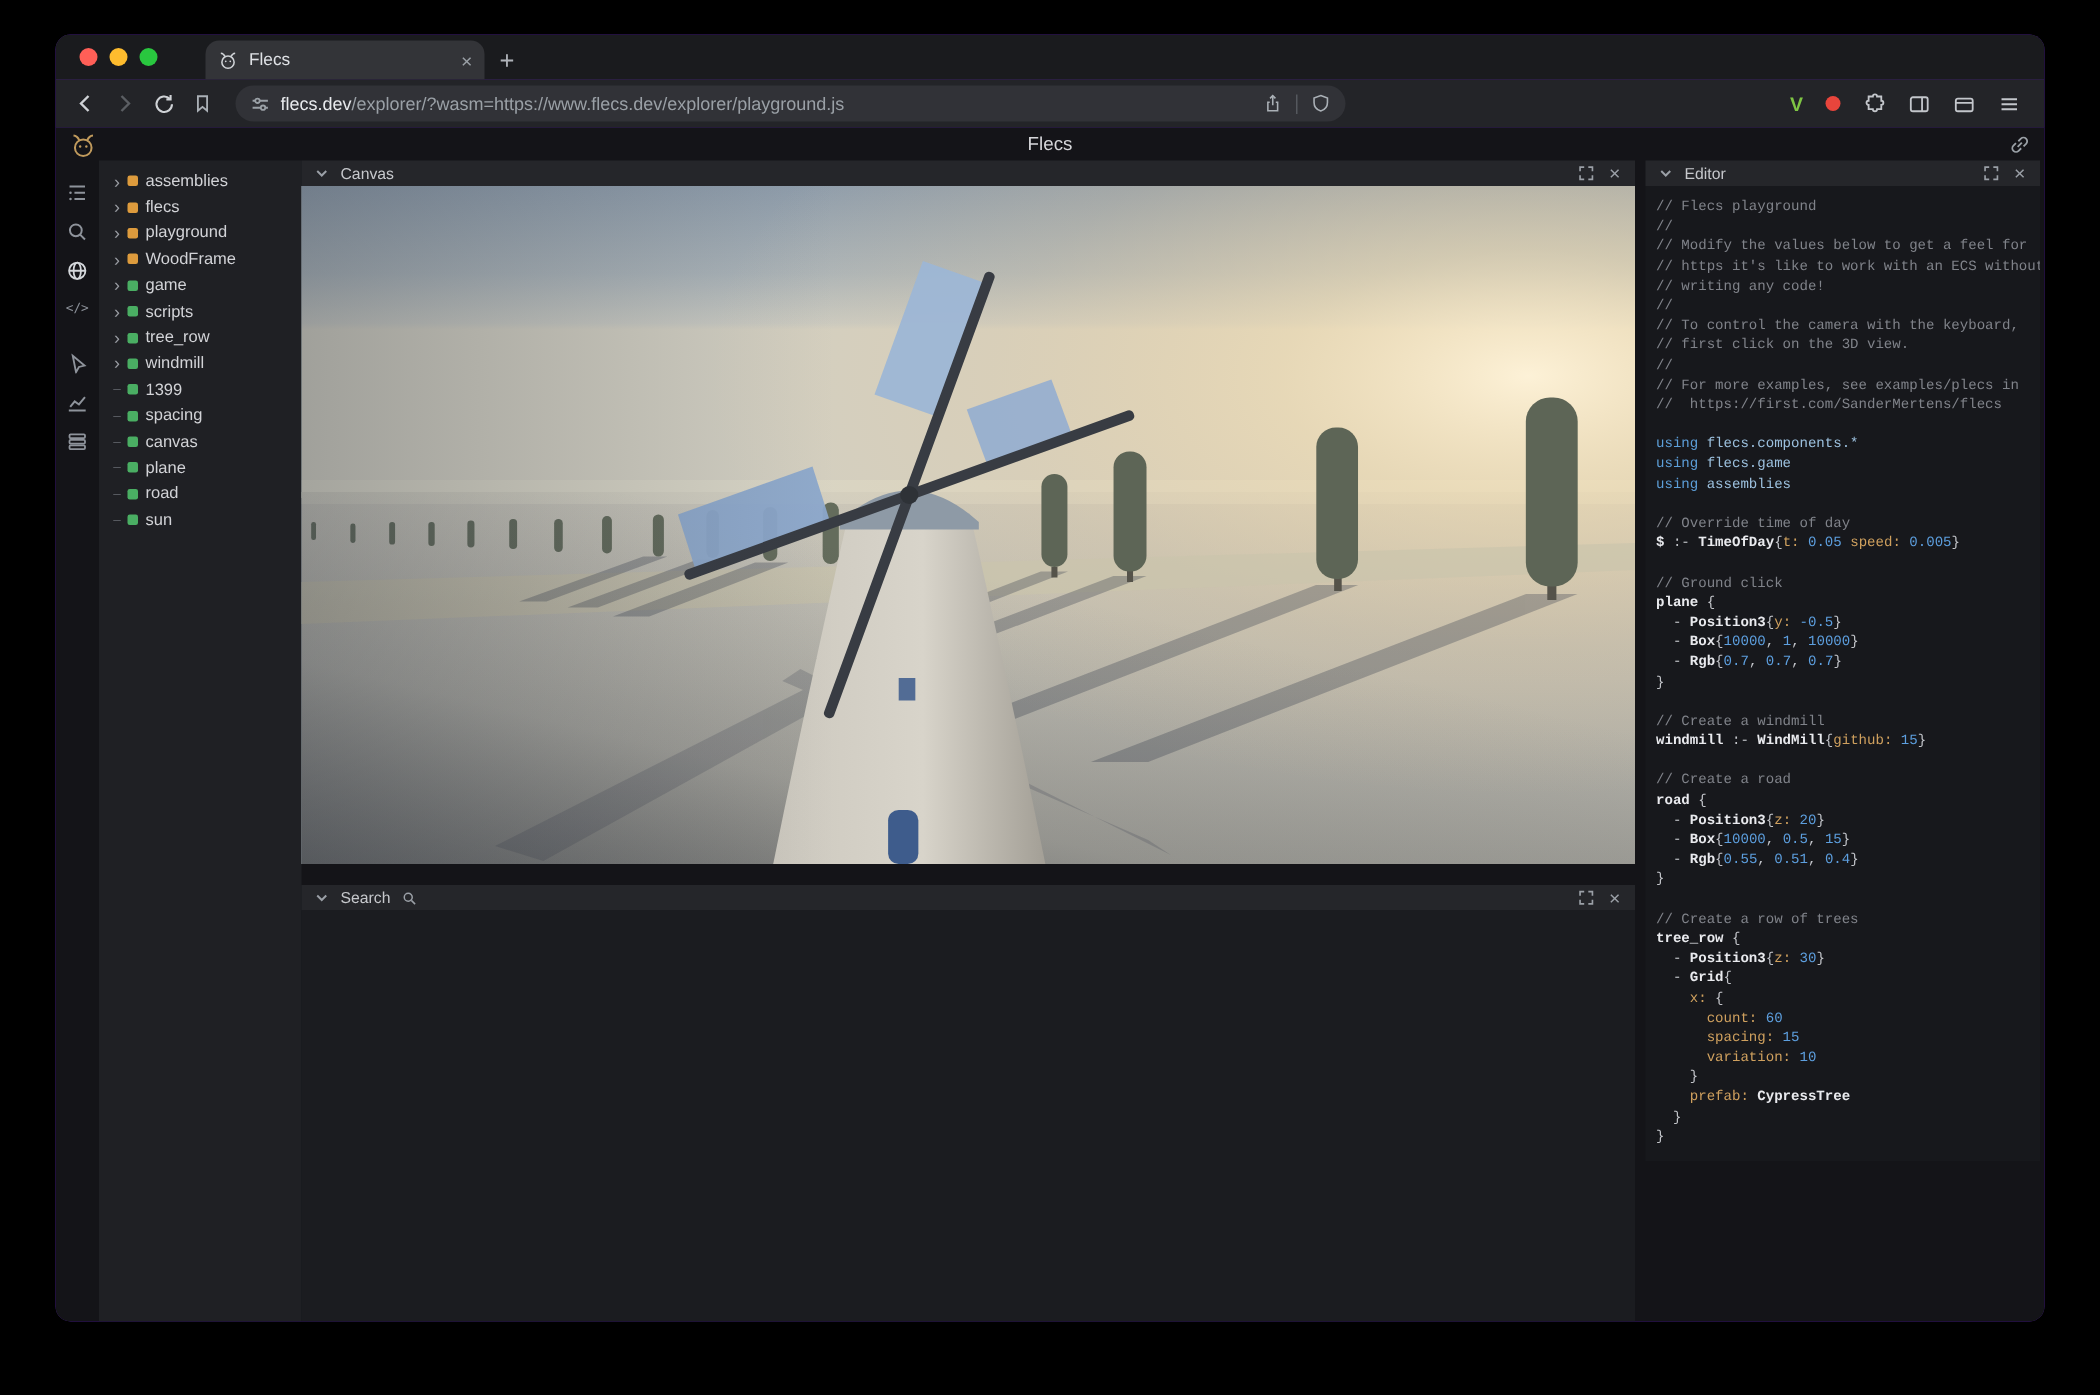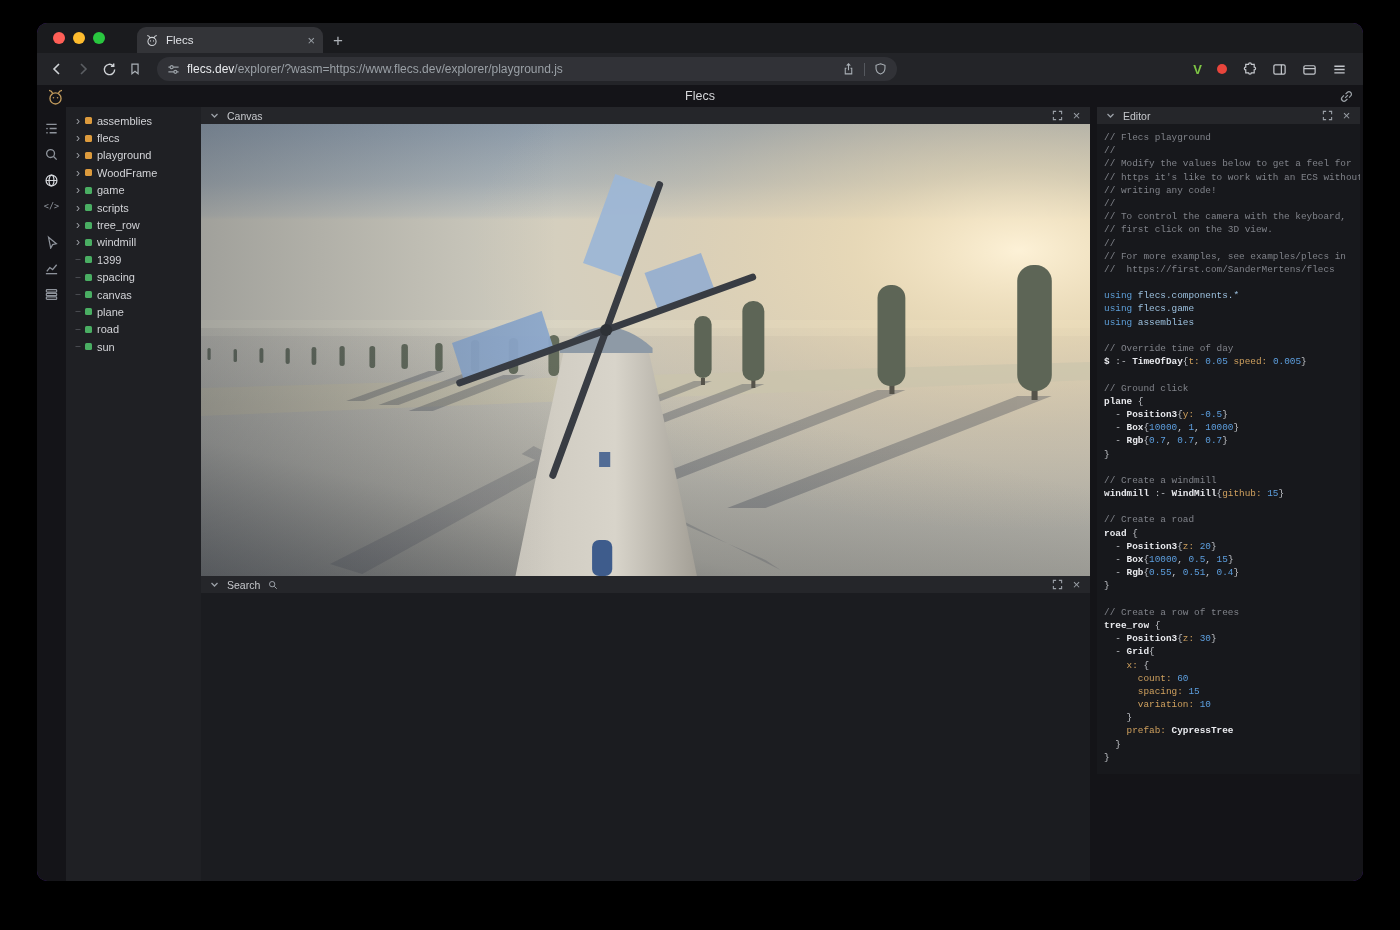--- a/index.html
+++ b/index.html
@@ -52,21 +52,21 @@
   .centercol{flex:1;display:flex;flex-direction:column;min-width:0;margin-right:7px;}
   .editor-col{width:263px;margin-right:3px;flex:none;display:flex;flex-direction:column;}
   .panel-header{height:17px;background:#25262a;display:flex;align-items:center;gap:6px;
     padding:0 7px;flex:none;}
   .panel-title{font-size:10.5px;color:#c6c8cc;}
   .ph-spacer{flex:1}
   .ph-btn{display:flex;align-items:center;justify-content:center;width:13px;height:13px;}
   .ph-close{color:#9ba0a7;font-size:13px;line-height:1;}
   .scene{height:452px;position:relative;background:#9aa5ae;flex:none;}
   .scene svg{display:block;width:100%;height:100%;}
-  .search-panel{flex:1;display:flex;flex-direction:column;min-height:0;}
+  .search-panel{margin-top:14px;flex:1;display:flex;flex-direction:column;min-height:0;}
   .search-body{flex:1;background:#1b1c20;}
   .editor-body{background:#17181c;padding:7px 2px 10px 7px;overflow:hidden;
     font-family:Liberation Mono, monospace;font-size:9.4px;line-height:13.2px;}
   .code-line{white-space:pre;height:13.2px;}
   .tok-com{color:#80838a}
   .tok-kw{color:#5d9fd9}
   .tok-path{color:#9cc0de}
   .tok-ent{color:#e9eaee;font-weight:700}
   .tok-type{color:#e9eaee;font-weight:700}
   .tok-key{color:#cfa05e}

